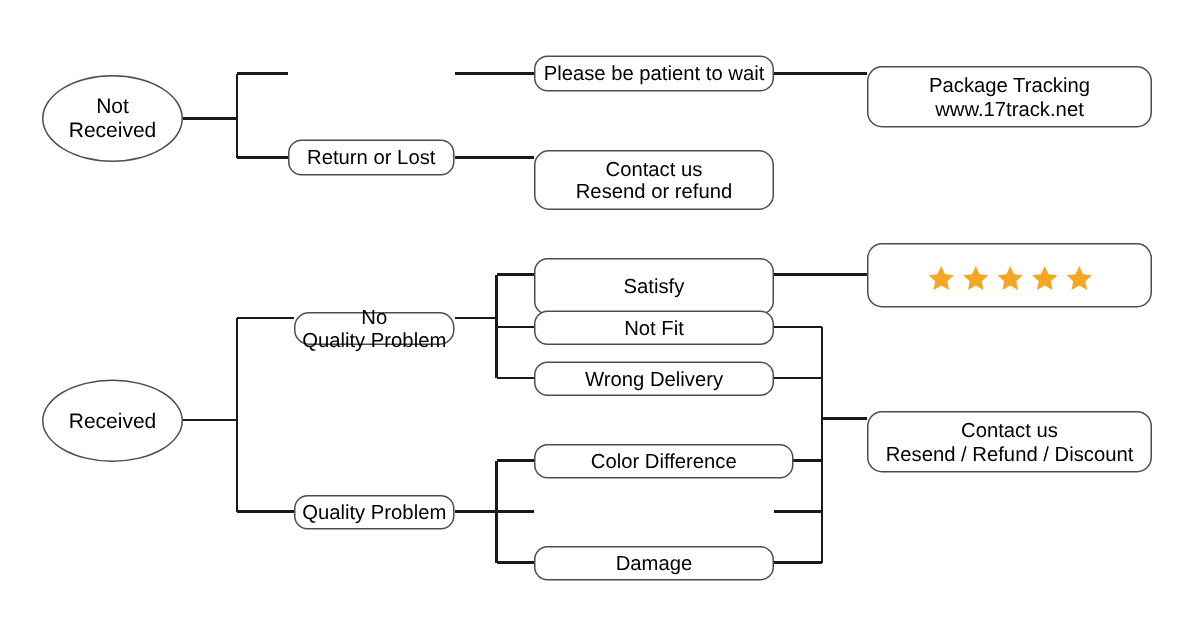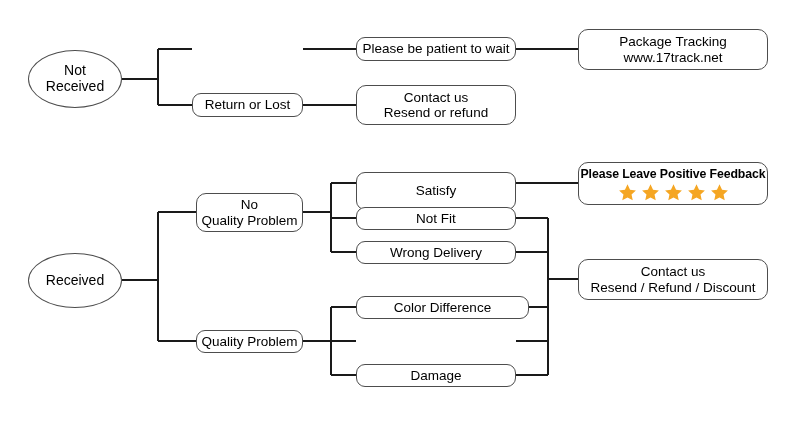--- a/index.html
+++ b/index.html
@@ -38,20 +38,21 @@
     line-height: 1.12;
     z-index: 2;
   }
   .rbox {
     border: 1.3px solid #4d4d4d;
     border-radius: 9px;
     font-size: 13.5px;
   }
   .rbox.two-line {
     border-radius: 10px;
+    margin-top: 15px;
   }
   .oval {
     border: 1.3px solid #4d4d4d;
     border-radius: 50%;
     font-size: 14px;
   }
   .node .ln {
     display: block;
     white-space: nowrap;
   }
@@ -158,21 +159,21 @@
 
   <div class="node rbox two-line" style="left:578px; top:29px; width:190px; height:41px;">
     <span class="ln">Package Tracking</span>
     <span class="ln">www.17track.net</span>
   </div>
 
   <div class="node oval" style="left:28px; top:253px; width:94px; height:55px;">
     <span class="ln">Received</span>
   </div>
 
-  <div class="node rbox two-line" style="left:196px; top:193px; width:107px; height:39px;">
+  <div class="node rbox two-line" style="left:196px; top:193px; width:107px; height:22px;">
     <span class="ln">No</span>
     <span class="ln">Quality Problem</span>
   </div>
 
   <div class="node rbox" style="left:196px; top:330px; width:107px; height:23px;">
     <span class="ln">Quality Problem</span>
   </div>
 
   <div class="node rbox" style="left:356px; top:172px; width:160px; height:38px;">
     <span class="ln">Satisfy</span>
@@ -189,21 +190,20 @@
   <div class="node rbox" style="left:356px; top:296px; width:173px; height:23px;">
     <span class="ln">Color Difference</span>
   </div>
 
 
   <div class="node rbox" style="left:356px; top:364px; width:160px; height:23px;">
     <span class="ln">Damage</span>
   </div>
 
   <div class="node feedback-box" style="left:578px; top:162px; width:190px; height:43px;">
-    <span class="feedback-title">Please Leave Positive Feedback</span>
     <div class="stars">
       <svg class="star" viewBox="0 0 24 24">
         <polygon points="12,1.6 15.2,8.6 22.6,9.4 17.1,14.5 18.6,21.9 12,18.2 5.4,21.9 6.9,14.5 1.4,9.4 8.8,8.6" fill="#F5A623"></polygon>
       </svg>
       <svg class="star" viewBox="0 0 24 24">
         <polygon points="12,1.6 15.2,8.6 22.6,9.4 17.1,14.5 18.6,21.9 12,18.2 5.4,21.9 6.9,14.5 1.4,9.4 8.8,8.6" fill="#F5A623"></polygon>
       </svg>
       <svg class="star" viewBox="0 0 24 24">
         <polygon points="12,1.6 15.2,8.6 22.6,9.4 17.1,14.5 18.6,21.9 12,18.2 5.4,21.9 6.9,14.5 1.4,9.4 8.8,8.6" fill="#F5A623"></polygon>
       </svg>

